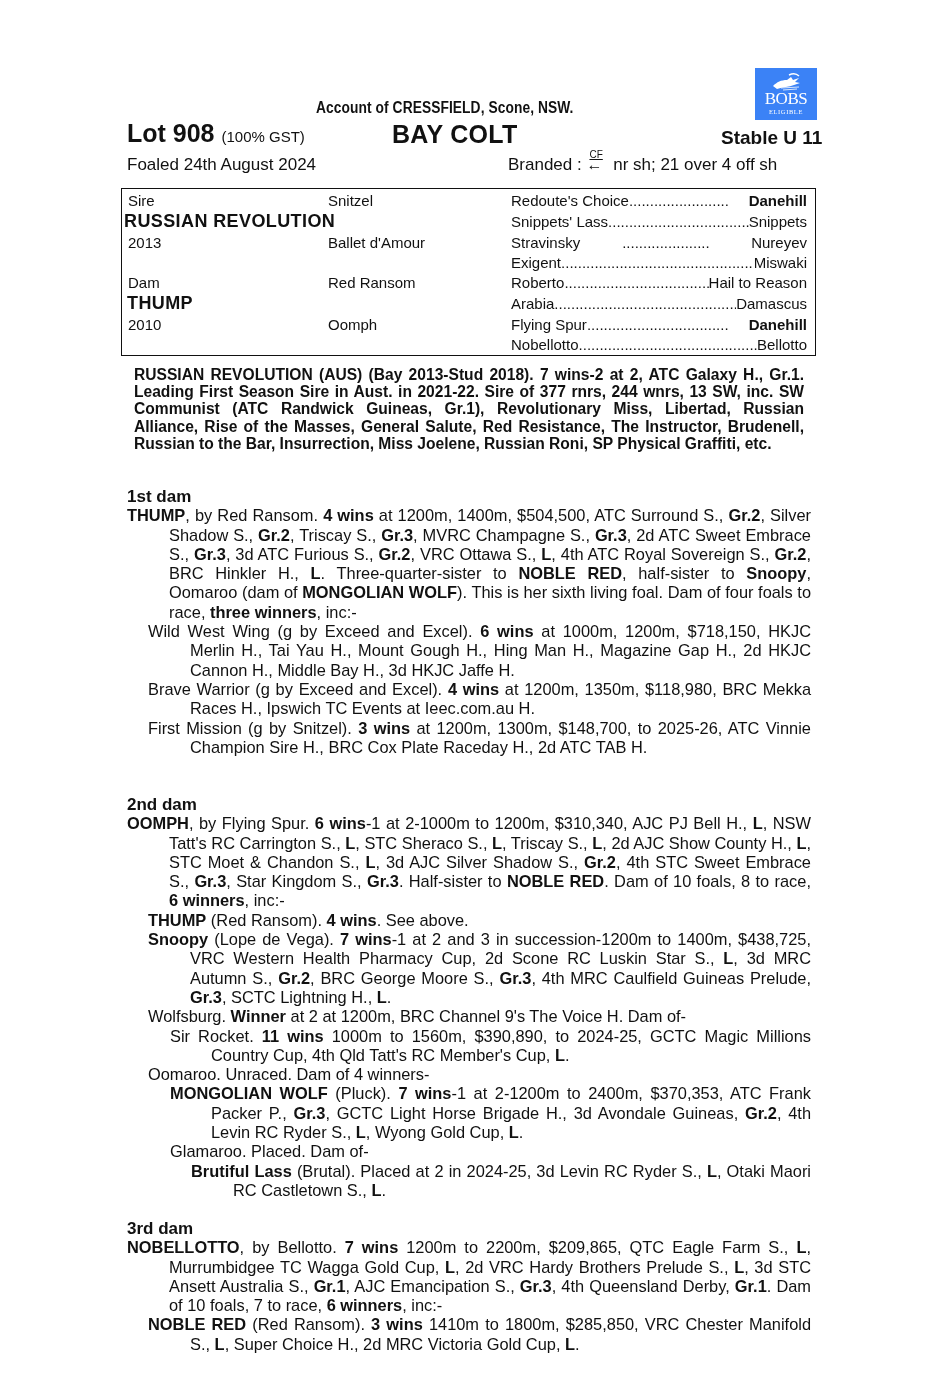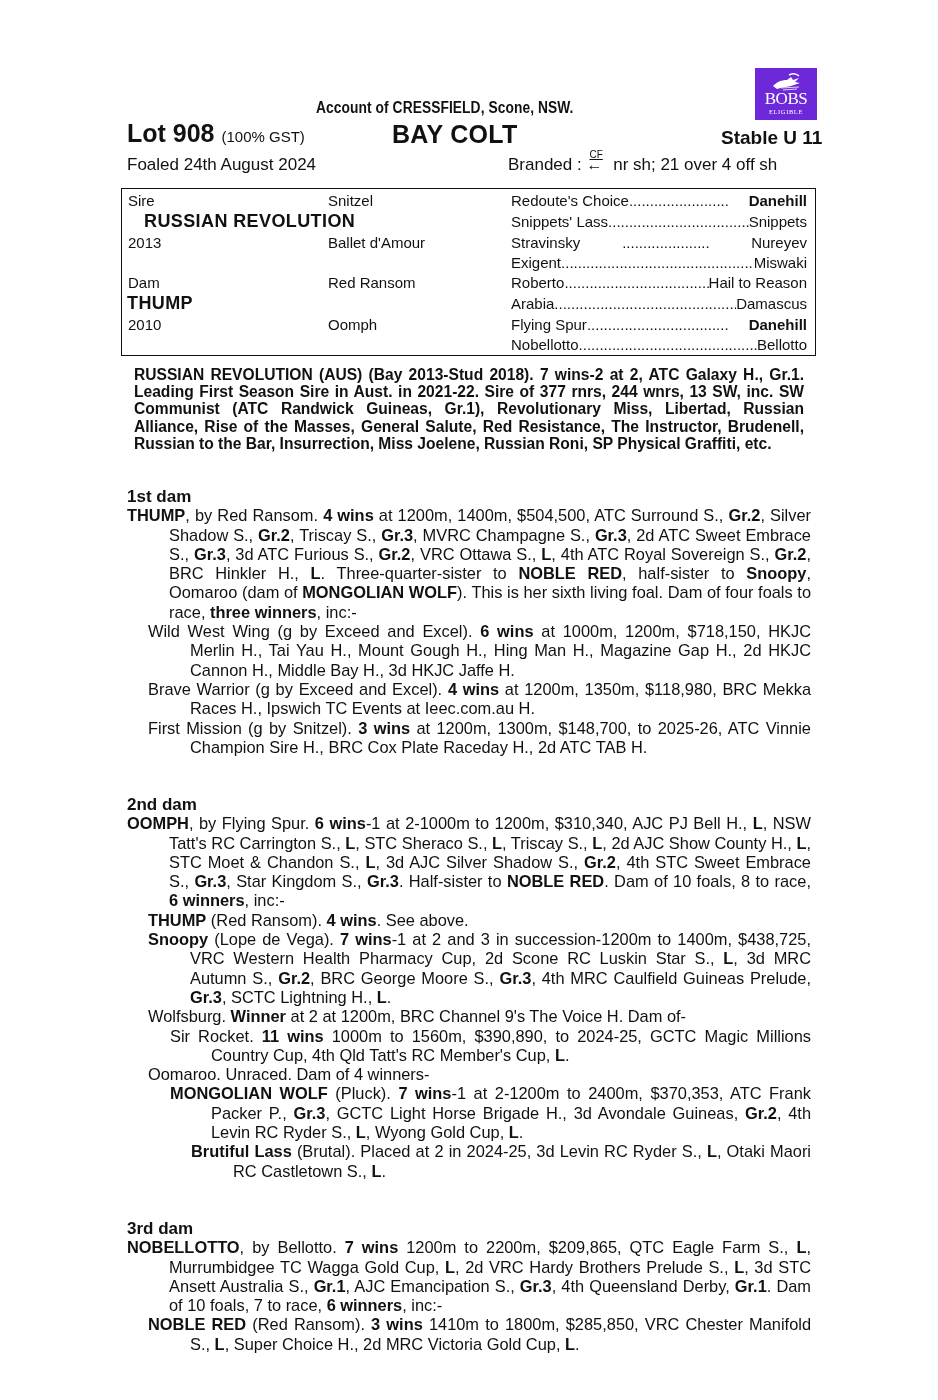--- a/index.html
+++ b/index.html
@@ -1,18 +1,18 @@
 <!DOCTYPE html>
 <html><head>
 <meta charset="utf-8">
 <style>
   html, body { margin: 0; padding: 0; background: #ffffff; }
   body { width: 938px; height: 1400px; position: relative; overflow: hidden; color: #111; font-family: "Liberation Sans", sans-serif; }
   .abs { position: absolute; }
-  .logo { left: 755px; top: 68px; width: 62px; height: 52px; background: #6d28d9; color: #fff; text-align: center; }
+  .logo { left: 755px; top: 68px; width: 62px; height: 52px; background: #3b82f6; color: #fff; text-align: center; }
   .logo .horse { position: absolute; left: 14px; top: 4px; width: 34px; height: 20px; }
   .logo .bobs { position: absolute; left: 0; right: 0; top: 22px; font-family: "Liberation Serif", serif; font-size: 17px; letter-spacing: -0.5px; line-height: 18px; }
   .logo .elig { position: absolute; left: 0; right: 0; top: 40px; font-family: "Liberation Serif", serif; font-size: 6.5px; letter-spacing: 0.6px; }
   .account { left: 316px; top: 99px; font-size: 16px; font-weight: bold; transform: scaleX(0.86); transform-origin: left top; letter-spacing: 0.1px; }
   .lot { left: 127px; top: 119px; font-size: 25px; font-weight: bold; }
   .lot .gst { font-size: 15px; font-weight: normal; }
   .colt { left: 392px; top: 120px; font-size: 25px; font-weight: bold; letter-spacing: 0.3px; }
   .stable { left: 685px; top: 127px; font-size: 19px; font-weight: bold; margin-left: 36px; }
   .foaled { left: 127px; top: 155px; font-size: 17px; }
   .branded { left: 508px; top: 155px; font-size: 17px; }
@@ -56,21 +56,21 @@
 
 <div class="abs account">Account of CRESSFIELD, Scone, NSW.</div>
 <div class="abs lot"><span>Lot 908</span> <span class="gst">(100% GST)</span></div>
 <div class="abs colt">BAY COLT</div>
 <div class="abs stable">Stable U 11</div>
 <div class="abs foaled">Foaled 24th August 2024</div>
 <div class="abs branded"><span>Branded : </span><span class="brandmark"><span class="cf">CF</span><span class="arr">←</span></span><span> nr sh; 21 over 4 off sh</span></div>
 
 <div class="abs ped">
   <div class="cell" style="left:6px;top:3px;">Sire</div>
-  <div class="cell big" style="left:22px;top:22px;">RUSSIAN REVOLUTION</div>
+  <div class="cell big" style="left:2px;top:22px;">RUSSIAN REVOLUTION</div>
   <div class="cell" style="left:6px;top:45px;">2013</div>
   <div class="cell" style="left:206px;top:3px;">Snitzel</div>
   <div class="cell" style="left:206px;top:45px;">Ballet d'Amour</div>
 
   <div class="cell" style="left:6px;top:85px;">Dam</div>
   <div class="cell big" style="left:5px;top:104px;">THUMP</div>
   <div class="cell" style="left:6px;top:127px;">2010</div>
   <div class="cell" style="left:206px;top:85px;">Red Ransom</div>
   <div class="cell" style="left:206px;top:127px;">Oomph</div>
 
@@ -131,20 +131,21 @@
 <div class="abs body" style="top:795px;">
   <div class="sec">2nd dam</div>
   <div class="paras">
       <div class="p i0"><span class="b">OOMPH</span><span>, by Flying Spur. </span><span class="b">6 wins</span><span>-1 at 2-1000m to 1200m, $310,340, AJC PJ Bell H., </span><span class="b">L</span><span>, NSW Tatt's RC Carrington S., </span><span class="b">L</span><span>, STC Sheraco S., </span><span class="b">L</span><span>, Triscay S., </span><span class="b">L</span><span>, 2d AJC Show County H., </span><span class="b">L</span><span>, STC Moet &amp; Chandon S., </span><span class="b">L</span><span>, 3d AJC Silver Shadow S., </span><span class="b">Gr.2</span><span>, 4th STC Sweet Embrace S., </span><span class="b">Gr.3</span><span>, Star Kingdom S., </span><span class="b">Gr.3</span><span>. Half-sister to </span><span class="b">NOBLE RED</span><span>. Dam of 10 foals, 8 to race, </span><span class="b">6 winners</span><span>, inc:-</span></div>
       <div class="p i1"><span class="b">THUMP</span><span> (Red Ransom). </span><span class="b">4 wins</span><span>. See above.</span></div>
       <div class="p i1"><span class="b">Snoopy</span><span> (Lope de Vega). </span><span class="b">7 wins</span><span>-1 at 2 and 3 in succession-1200m to 1400m, $438,725, VRC Western Health Pharmacy Cup, 2d Scone RC Luskin Star S., </span><span class="b">L</span><span>, 3d MRC Autumn S., </span><span class="b">Gr.2</span><span>, BRC George Moore S., </span><span class="b">Gr.3</span><span>, 4th MRC Caulfield Guineas Prelude, </span><span class="b">Gr.3</span><span>, SCTC Lightning H., </span><span class="b">L</span><span>.</span></div>
       <div class="p i1"><span>Wolfsburg. </span><span class="b">Winner</span><span> at 2 at 1200m, BRC Channel 9's The Voice H. Dam of-</span></div>
       <div class="p i2"><span>Sir Rocket. </span><span class="b">11 wins</span><span> 1000m to 1560m, $390,890, to 2024-25, GCTC Magic Millions Country Cup, 4th Qld Tatt's RC Member's Cup, </span><span class="b">L</span><span>.</span></div>
       <div class="p i1"><span>Oomaroo. Unraced. Dam of 4 winners-</span></div>
       <div class="p i2"><span class="b">MONGOLIAN WOLF</span><span> (Pluck). </span><span class="b">7 wins</span><span>-1 at 2-1200m to 2400m, $370,353, ATC Frank Packer P., </span><span class="b">Gr.3</span><span>, GCTC Light Horse Brigade H., 3d Avondale Guineas, </span><span class="b">Gr.2</span><span>, 4th Levin RC Ryder S., </span><span class="b">L</span><span>, Wyong Gold Cup, </span><span class="b">L</span><span>.</span></div>
+      <div class="p i2"><span>Glamaroo. Placed. Dam of-</span></div>
       <div class="p i3"><span class="b">Brutiful Lass</span><span> (Brutal). Placed at 2 in 2024-25, 3d Levin RC Ryder S., </span><span class="b">L</span><span>, Otaki Maori RC Castletown S., </span><span class="b">L</span><span>.</span></div>
     </div>
 </div>
 
 <div class="abs body" style="top:1219px;">
   <div class="sec">3rd dam</div>
   <div class="paras">
       <div class="p i0"><span class="b">NOBELLOTTO</span><span>, by Bellotto. </span><span class="b">7 wins</span><span> 1200m to 2200m, $209,865, QTC Eagle Farm S., </span><span class="b">L</span><span>, Murrumbidgee TC Wagga Gold Cup, </span><span class="b">L</span><span>, 2d VRC Hardy Brothers Prelude S., </span><span class="b">L</span><span>, 3d STC Ansett Australia S., </span><span class="b">Gr.1</span><span>, AJC Emancipation S., </span><span class="b">Gr.3</span><span>, 4th Queensland Derby, </span><span class="b">Gr.1</span><span>. Dam of 10 foals, 7 to race, </span><span class="b">6 winners</span><span>, inc:-</span></div>
       <div class="p i1"><span class="b">NOBLE RED</span><span> (Red Ransom). </span><span class="b">3 wins</span><span> 1410m to 1800m, $285,850, VRC Chester Manifold S., </span><span class="b">L</span><span>, Super Choice H., 2d MRC Victoria Gold Cup, </span><span class="b">L</span><span>.</span></div>
     </div>

